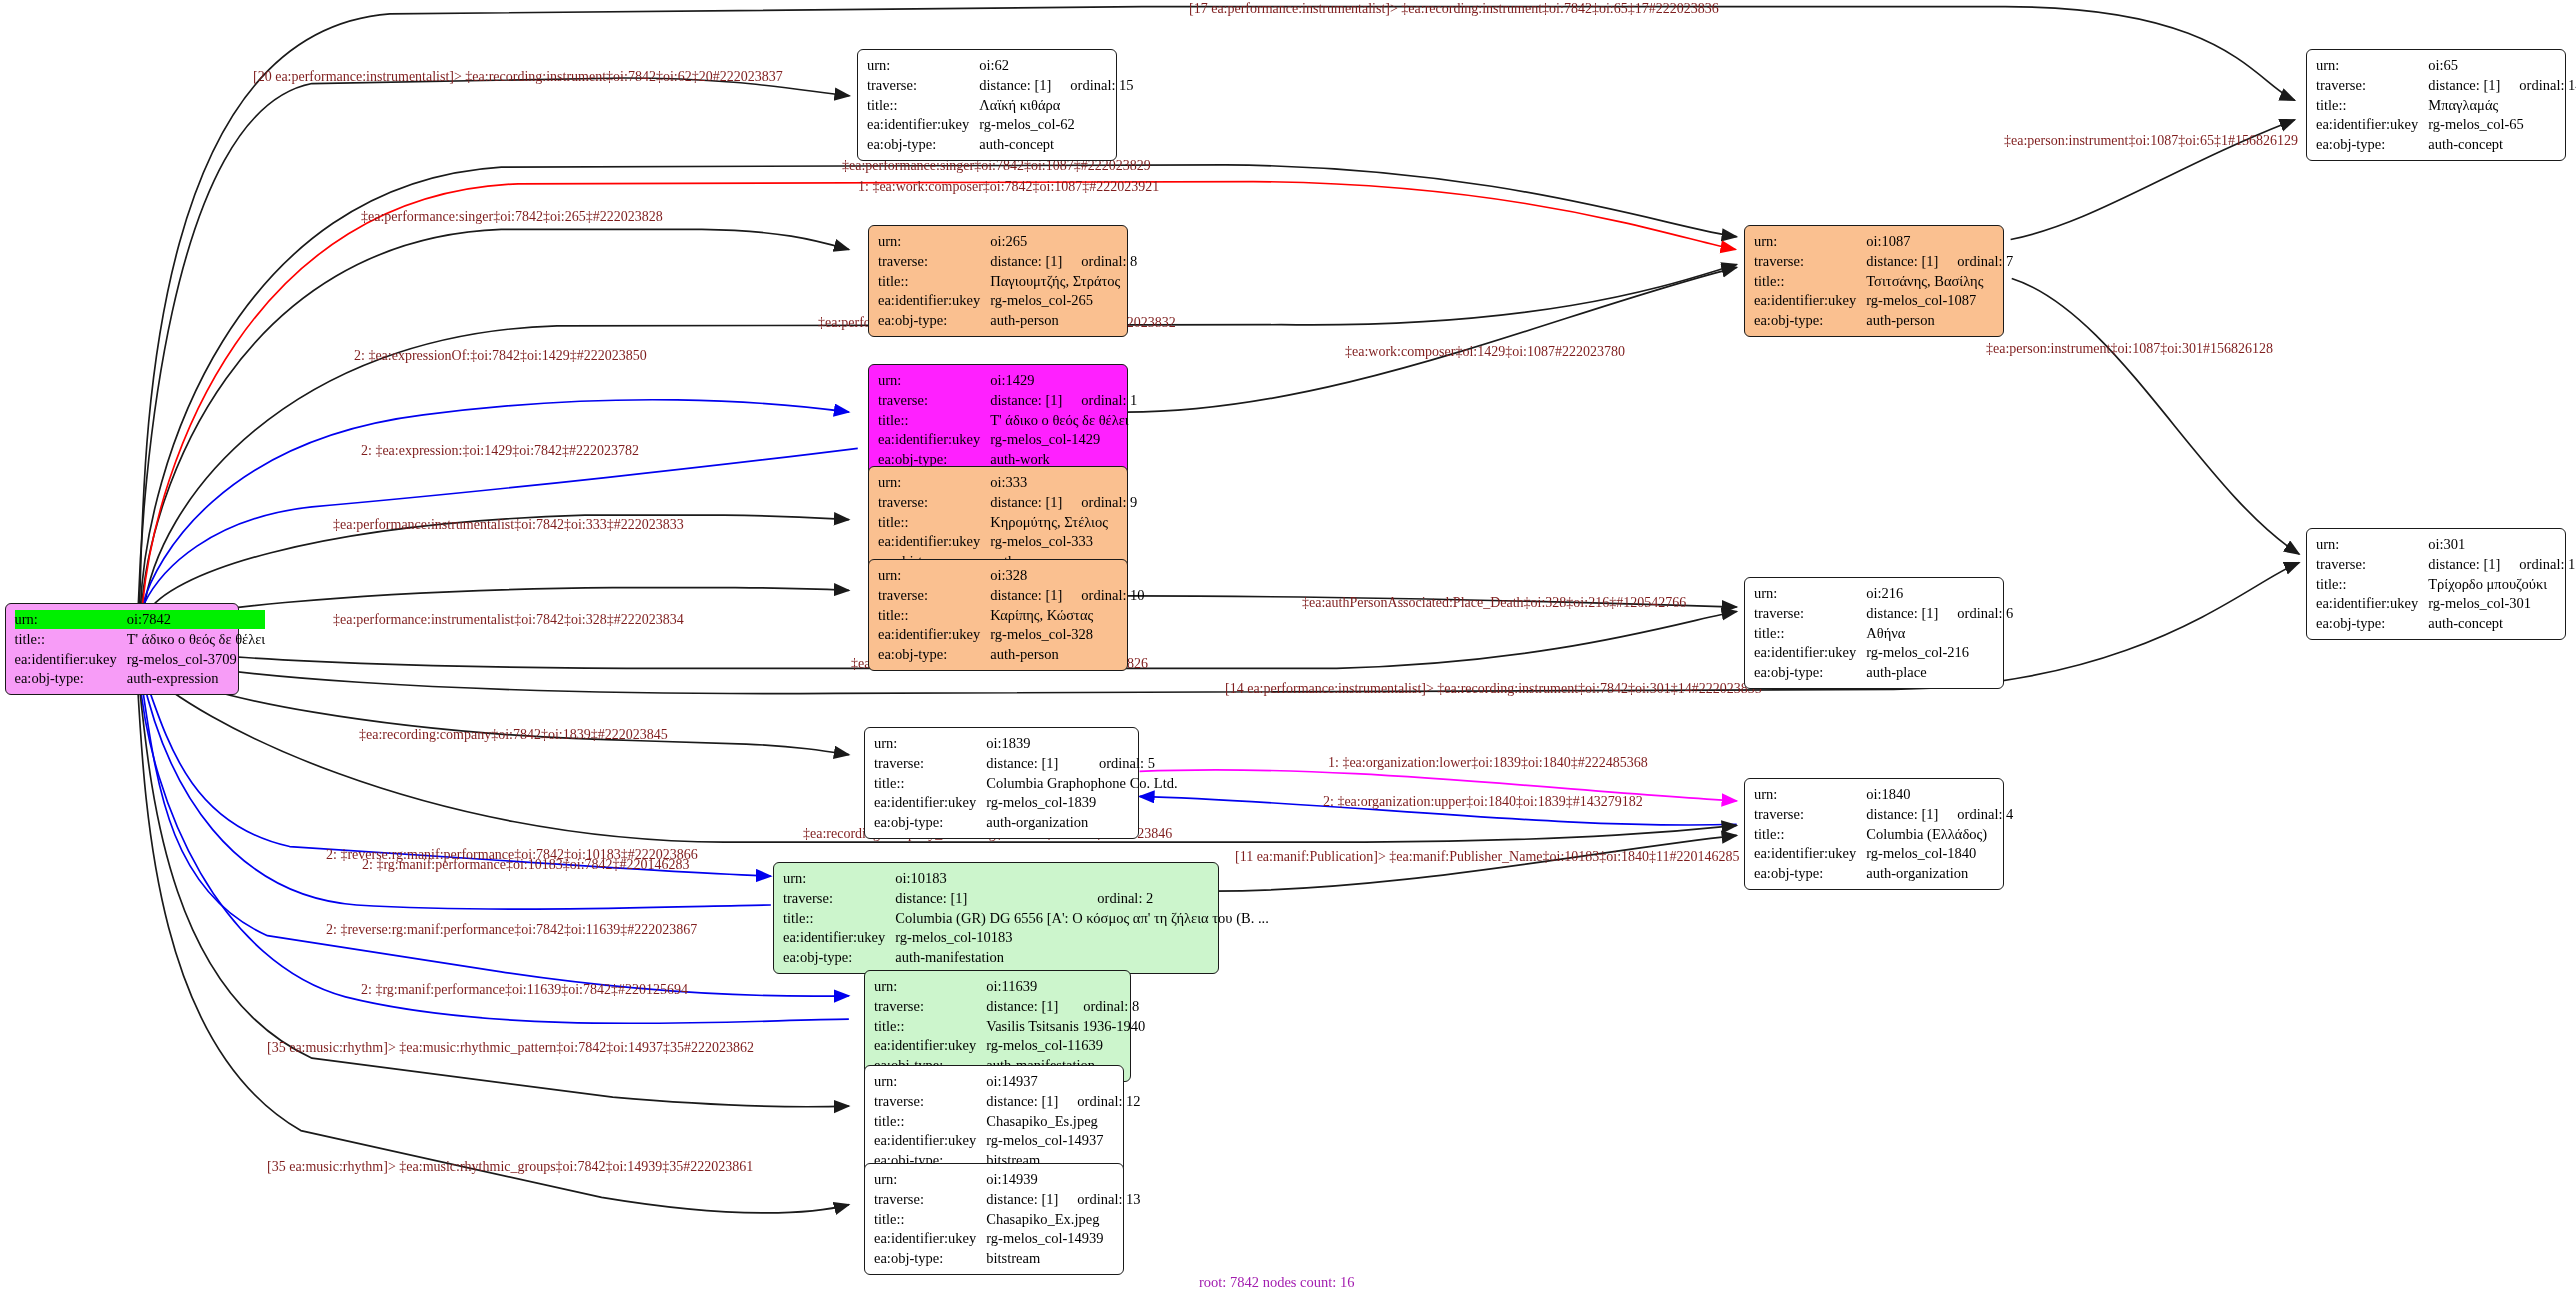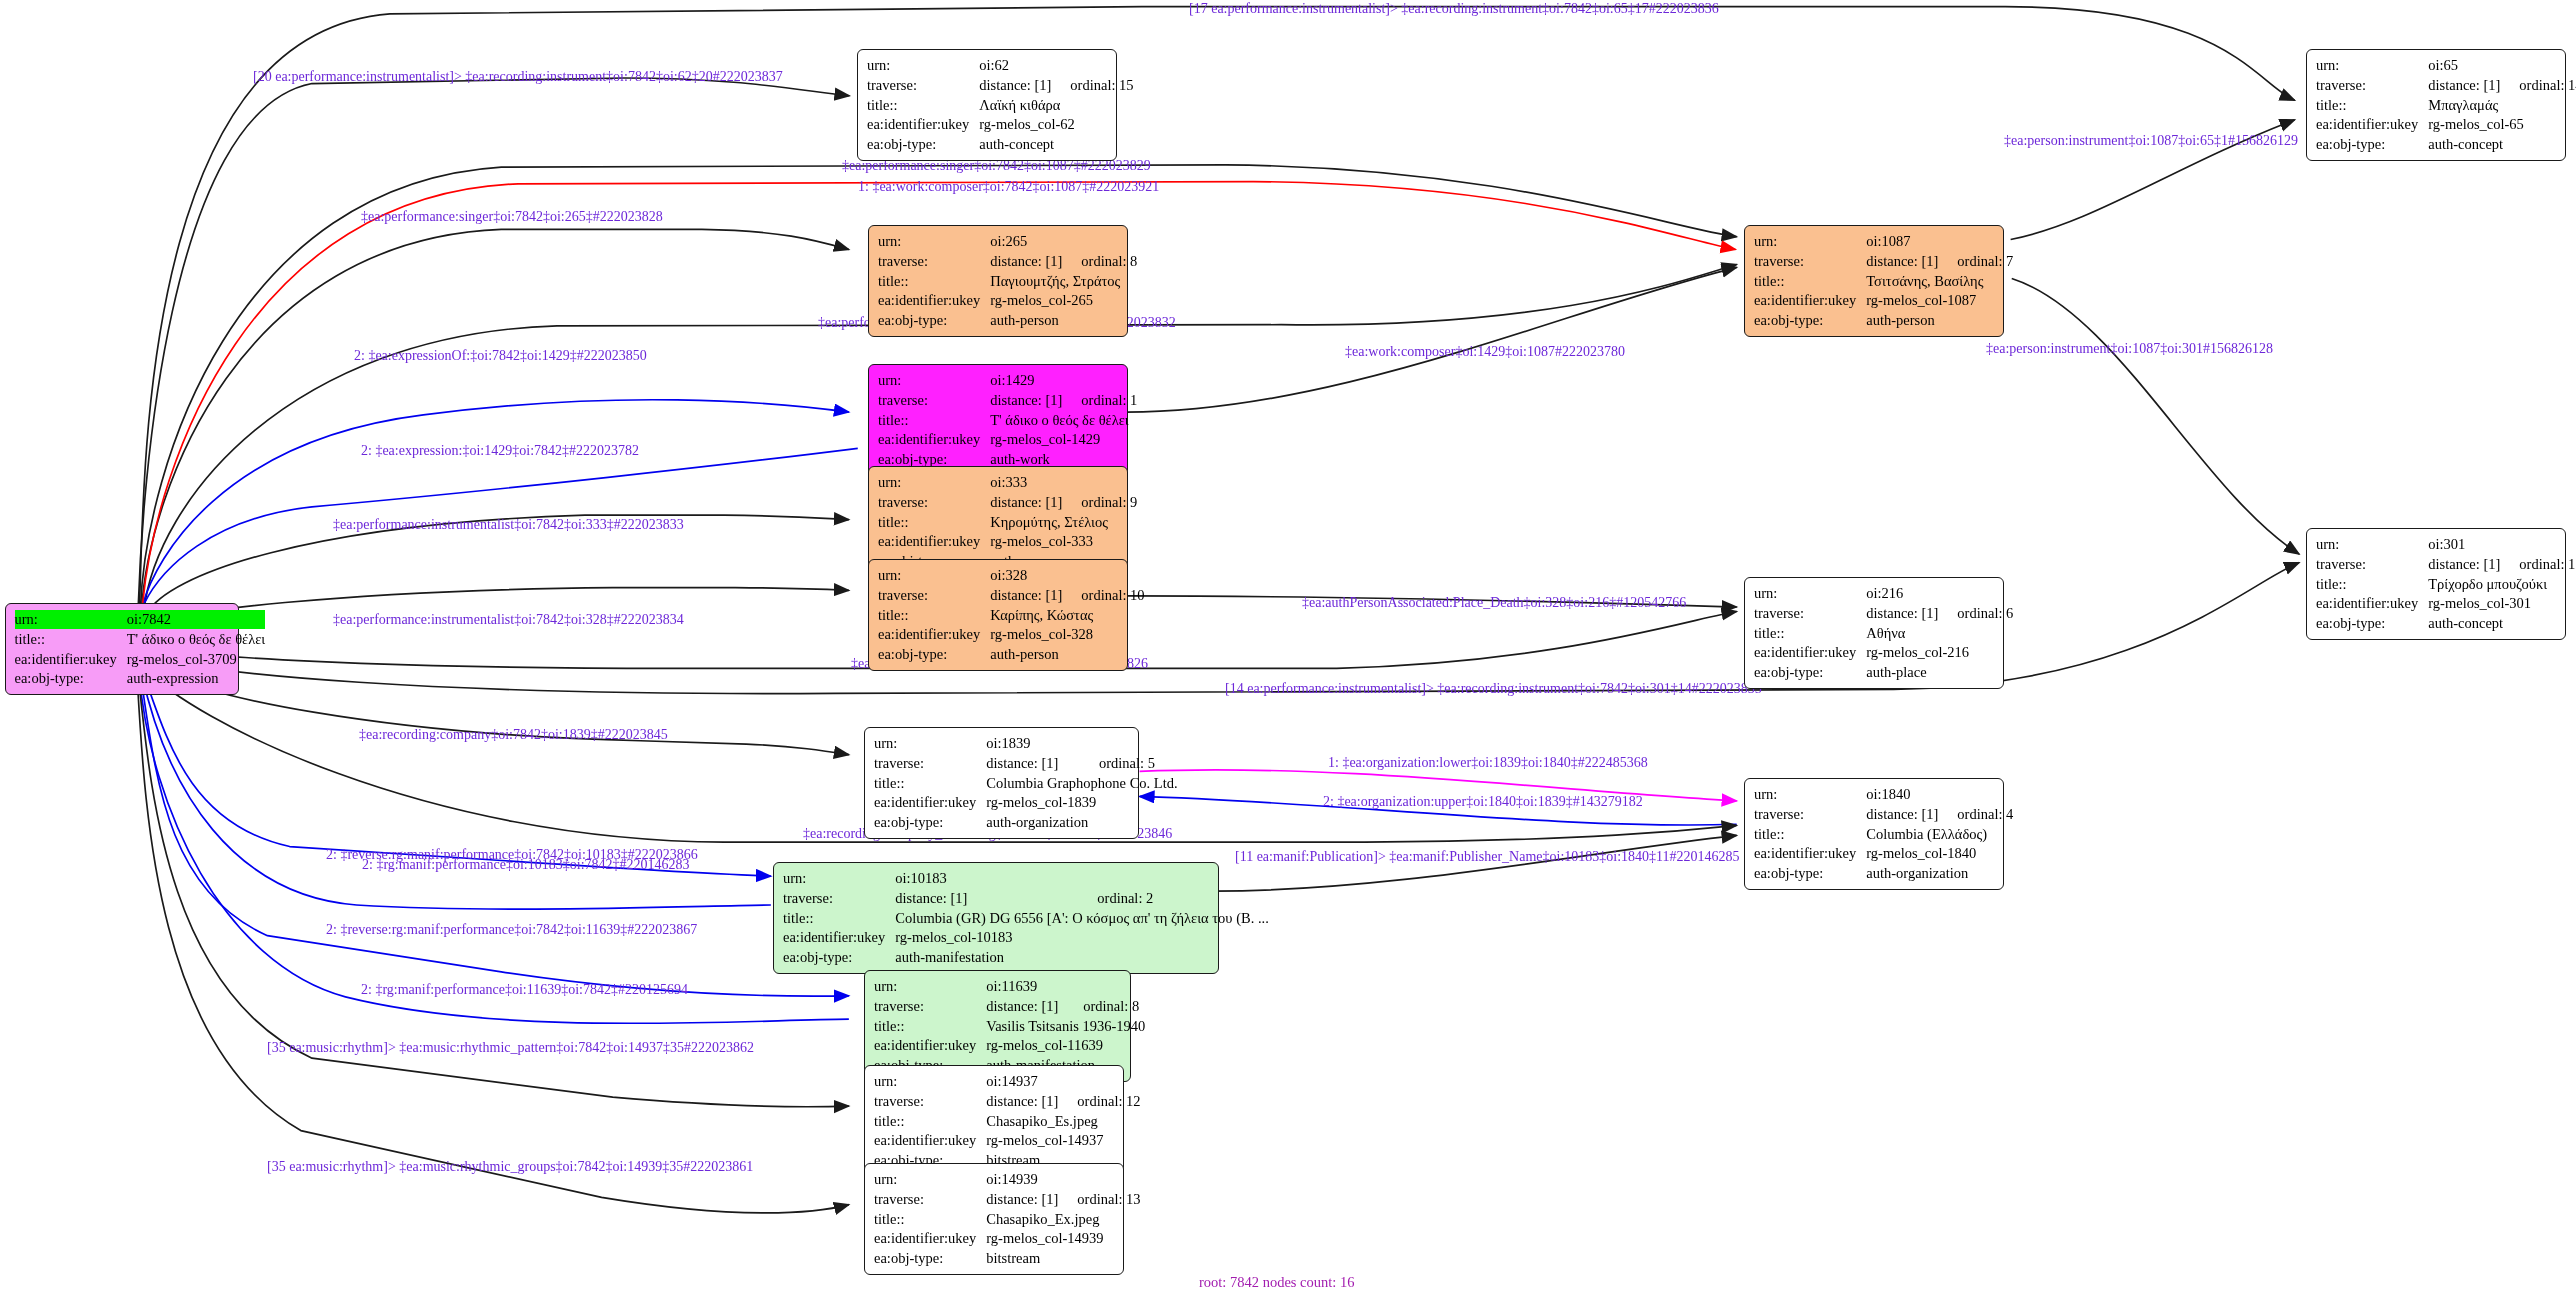--- a/index.html
+++ b/index.html
@@ -54,21 +54,21 @@
   .n-manif   { background: #ccf5cc; }
   .n-plain   { background: #ffffff; }
 
   .hl-urn td {
     background: #00f000;
   }
 
   .edge-label {
     position: absolute;
     font-size: 14px;
-    color: #6d28d9;
+    color: #7f1d1d;
     white-space: nowrap;
     z-index: 4;
     font-family: "Liberation Serif", serif;
   }
   .footer {
     position: absolute;
     font-size: 14.5px;
     color: #a21caf;
     white-space: nowrap;
   }

